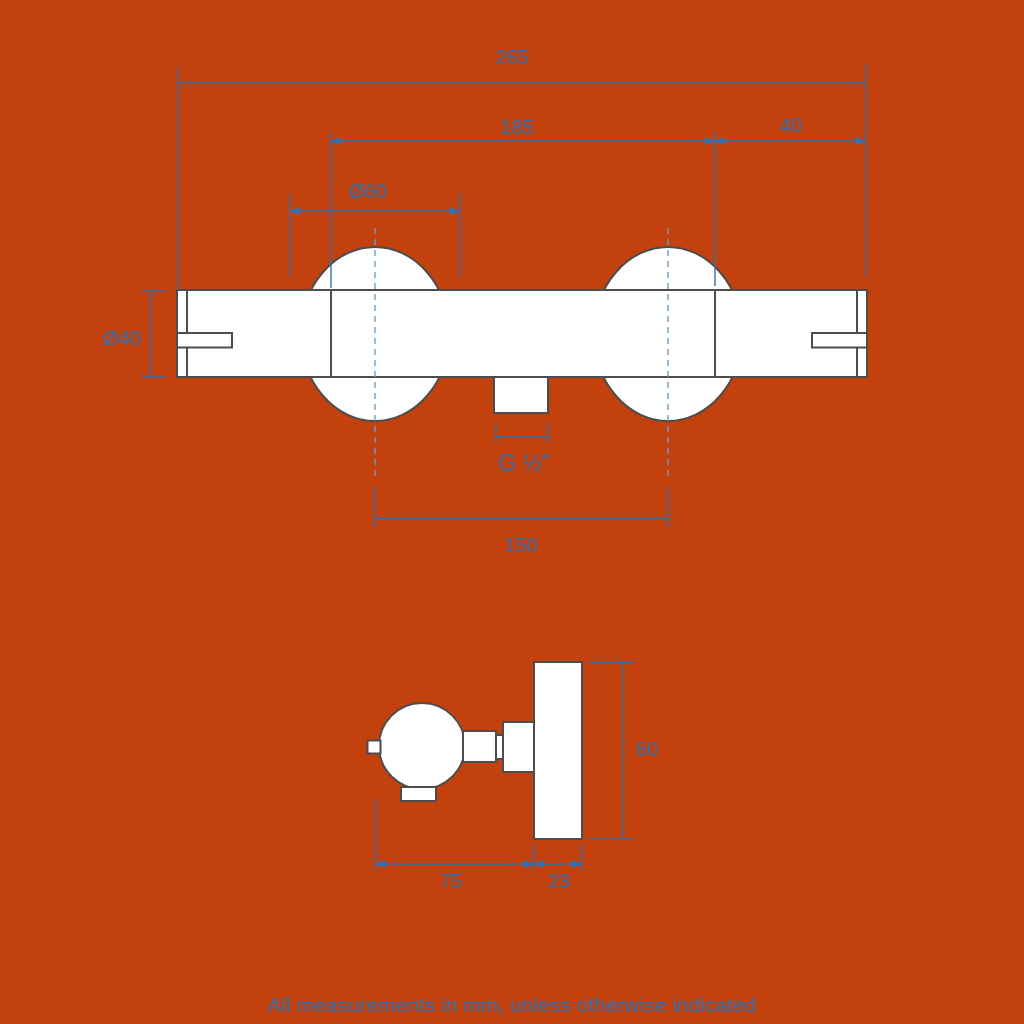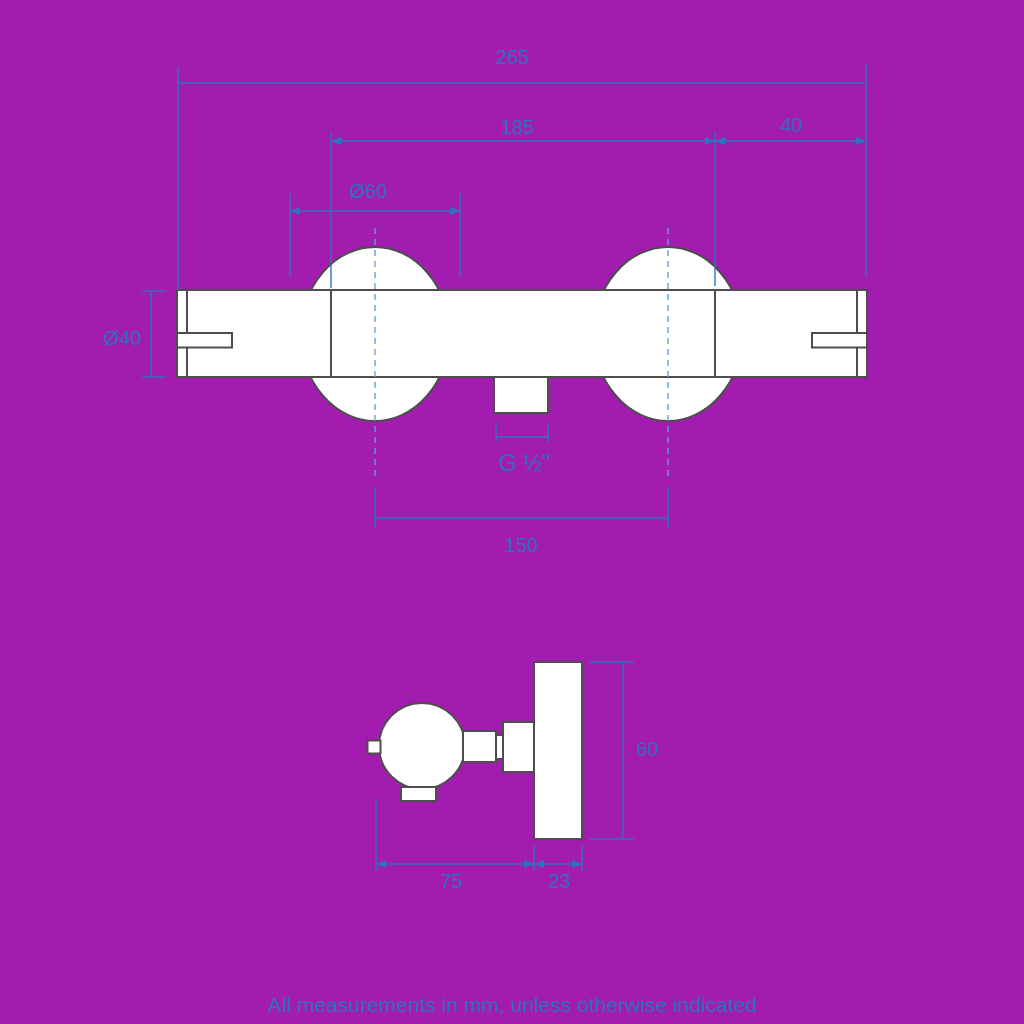--- a/index.html
+++ b/index.html
@@ -1,18 +1,18 @@
 <!DOCTYPE html>
 <html><head>
 <meta charset="utf-8">
 <style>
   html,body{margin:0;padding:0;}
   .canvas{
     width:1024px;height:1024px;
-    background:#a21caf;
+    background:#c2410c;
     position:relative;
     font-family:"Liberation Sans", sans-serif;
   }
   svg{display:block;}
   text{
     font-family:"Liberation Sans", sans-serif;
     fill:#2d73b9;
   }
   .dim{font-size:20px;text-anchor:middle;}
   .dim-lg{font-size:23px;text-anchor:middle;}

